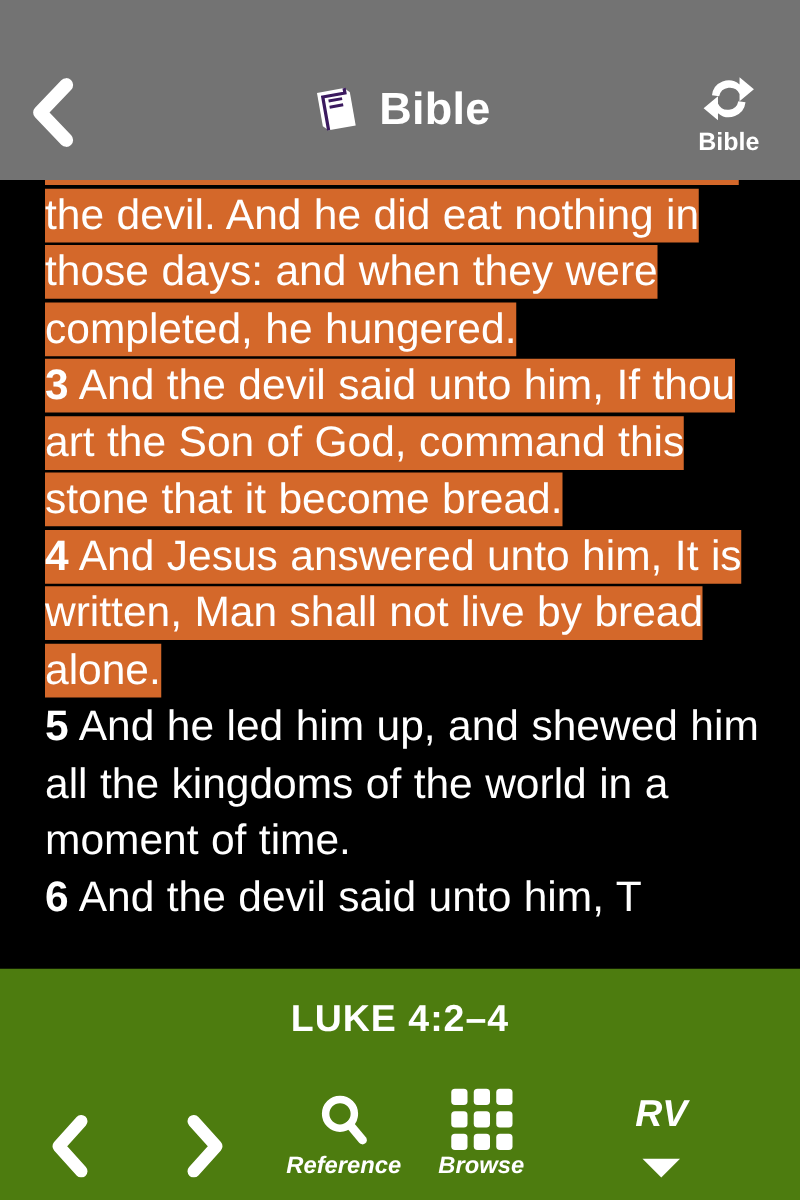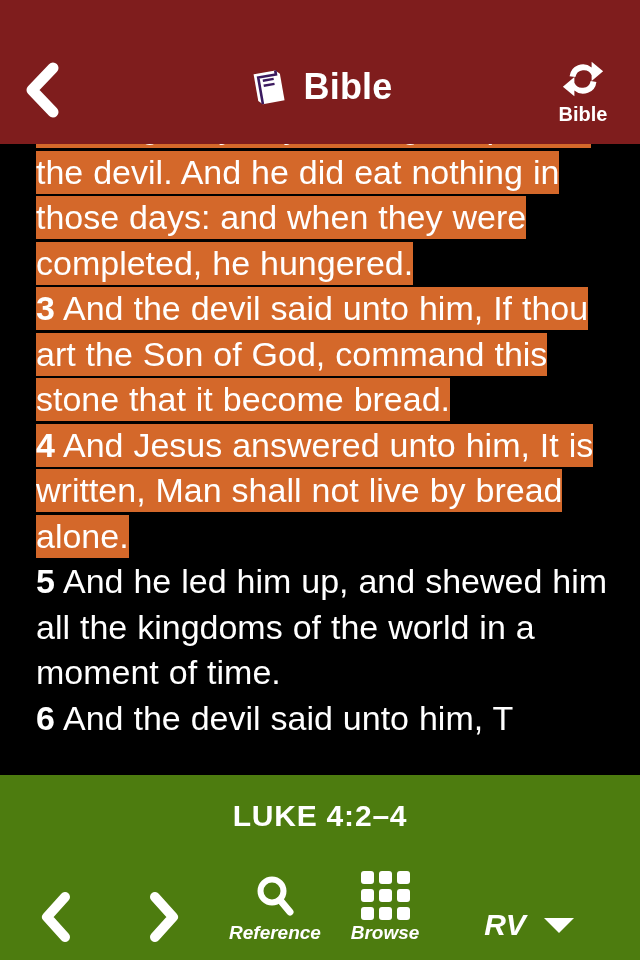--- a/index.html
+++ b/index.html
@@ -13,21 +13,21 @@
     position:relative;
     width:640px; height:960px;
     background:#000;
     display:flex; flex-direction:column;
   }
 
   
   .header {
     position:relative;
     height:144px;
-    background:#7f1d1d;
+    background:#737373;
     flex:0 0 144px;
   }
   .back-btn {
     position:absolute; left:8px; top:58px;
     width:64px; height:64px;
     display:flex; align-items:center; justify-content:center;
     cursor:pointer;
   }
   .title-wrap {
     position:absolute; left:0; right:0; top:66px;
@@ -103,21 +103,21 @@
     font-style:italic;
   }
   .tool-label {
     color:#fff; font-size:19px; font-weight:bold;
     line-height:1; margin-top:3px;
   }
   .t-prev { width:110px; }
   .t-next { width:110px; }
   .t-ref  { width:110px; }
   .t-brw  { width:110px; }
-  .t-ver  { flex:1; flex-direction:row; align-items:center; justify-content:center; gap:18px; padding-right:22px; }
+  .t-ver  { flex:1; flex-direction:column; align-items:center; justify-content:center; gap:18px; padding-right:22px; }
   .ver-text { color:#fff; font-size:30px; font-weight:bold; }
   .caret {
     width:0; height:0;
     border-left:15px solid transparent;
     border-right:15px solid transparent;
     border-top:15px solid #fff;
   }
   .grid-icon {
     display:grid;
     grid-template-columns:repeat(3, 13px);

